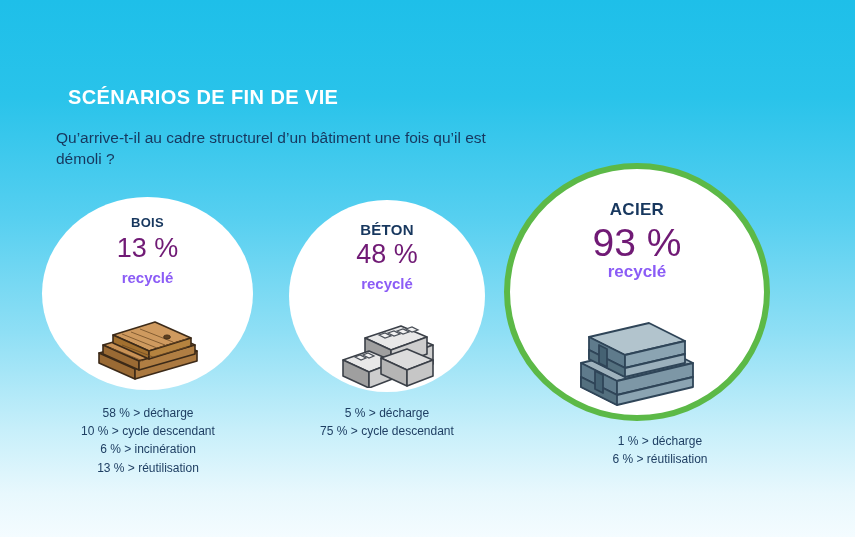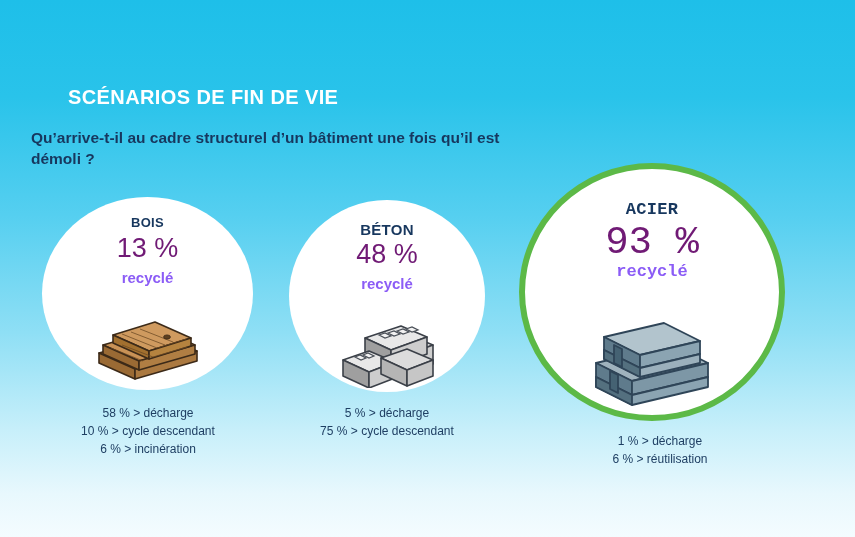--- a/index.html
+++ b/index.html
@@ -27,40 +27,39 @@
     position: absolute;
     left: 68px; top: 86px;
     font-size: 20px;
     font-weight: bold;
     color: #ffffff;
     letter-spacing: 0.4px;
     white-space: nowrap;
   }
   #subtitle {
     position: absolute;
-    left: 31px; top: 128px;
+    left: 56px; top: 128px;
     width: 470px;
     font-size: 15.5px;
-    font-weight: bold;
+    font-weight: normal;
     line-height: 1.35;
     color: #17375e;
   }
 
   
   .bubble {
     position: absolute;
     background: #ffffff;
     border-radius: 50%;
   }
   #bubble-bois  { left: 42px;  top: 197px; width: 211px; height: 193px; }
   #bubble-beton { left: 289px; top: 200px; width: 196px; height: 192px; }
   #bubble-acier {
-    left: 519px; top: 163px; width: 266px; height: 258px;
+    left: 504px; top: 163px; width: 266px; height: 258px;
     border: 6px solid #5cb947;
-    font-family: Liberation Mono, monospace;
   }
 
   .bubble .label {
     position: absolute; left: 0; right: 0;
     text-align: center;
     font-weight: bold;
     color: #17375e;
     letter-spacing: 0.3px;
   }
   .bubble .pct {
@@ -148,20 +147,21 @@
           <line x1="62" y1="50" x2="96" y2="40"></line>
         </g>
         <ellipse cx="76" cy="30" rx="3.4" ry="2.1" fill="#5d3f1f" stroke="#3c2a18" stroke-width="0.8"></ellipse>
       </svg>
     </div>
   </div>
   <div class="breakdown" id="bd-bois">
     <div>58 % &gt; décharge</div>
     <div>10 % &gt; cycle descendant</div>
     <div>6 % &gt; incinération</div>
+    <div>13 % &gt; réutilisation</div>
   </div>
 
   <div class="bubble" id="bubble-beton">
     <div class="label">BÉTON</div>
     <div class="pct">48 %</div>
     <div class="recy">recyclé</div>
     <div class="icon-wrap">
       <svg width="104" height="80" viewBox="0 0 104 80">
         <g stroke="#3b4048" stroke-width="1.6" stroke-linejoin="round">
 

